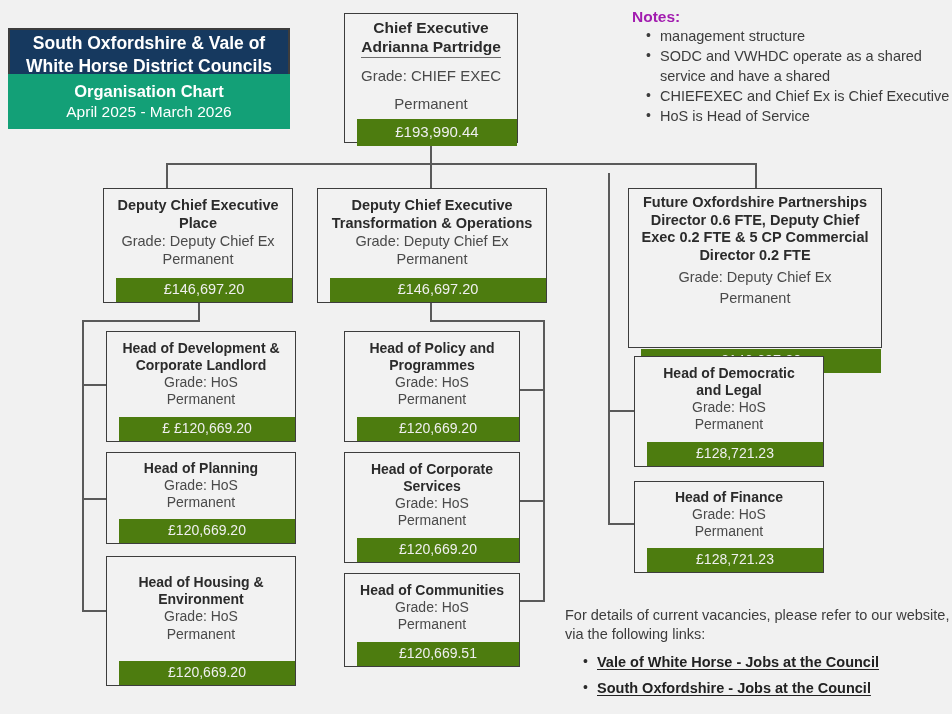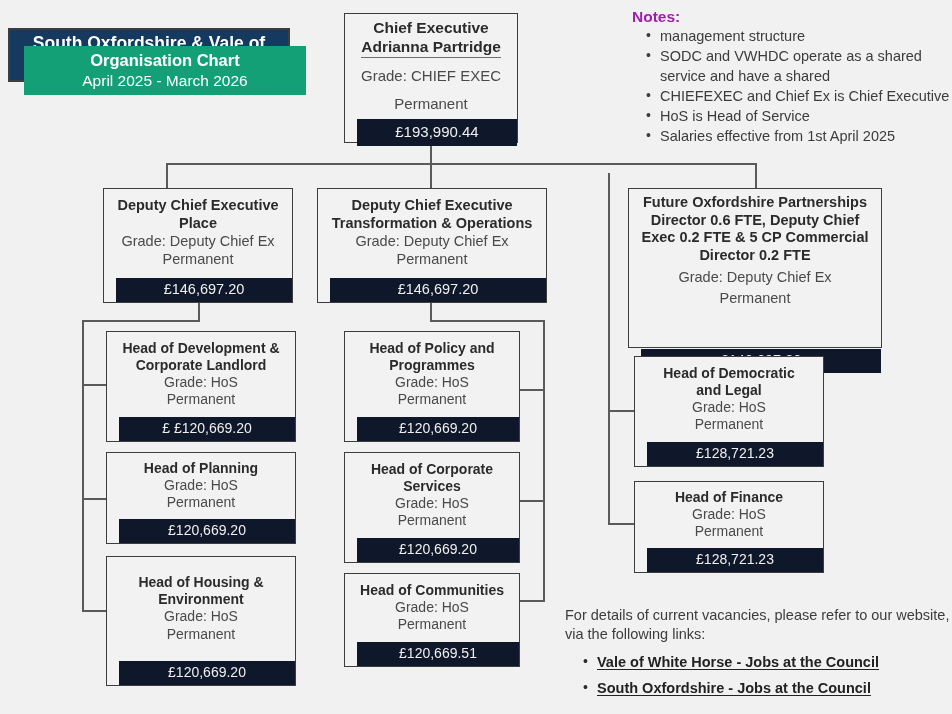--- a/index.html
+++ b/index.html
@@ -64,21 +64,21 @@
   .node .ttl{
     font-weight:bold;
     color:#2b2b2b;
     line-height:1.22;
   }
   .node .meta{
     color:#4a4a4a;
     line-height:1.25;
   }
   .node .pay{
-    background:#0f172a;
+    background:#4d7c0f;
     color:#efefef;
     text-align:center;
     line-height:1.2;
     padding:3px 2px 4px;
     margin-left:12px;
   }
 
   
   .sz-ceo .ttl{font-size:15.5px;}
   .sz-ceo .meta{font-size:15px;margin-top:9px;}
@@ -130,33 +130,32 @@
   }
 </style>
 </head>
 <body>
 
 <div class="canvas">
 
   <div class="title-navy" style="left:8px;top:8px;width:282px;height:54px;margin-top:20px;">
     <span>South Oxfordshire &amp; Vale of White Horse District Councils</span>
   </div>
-  <div class="title-green" style="left:8px;top:46px;width:282px;height:49px;margin-left:16px;">
+  <div class="title-green" style="left:8px;top:74px;width:282px;height:55px;">
     <span class="l1">Organisation Chart</span>
     <span class="l2">April 2025 - March 2026</span>
   </div>
 
   <div class="notes" style="left:626px;top:8px;width:326px;">
     <div class="nt-title">Notes:</div>
     <ul>
       <li>management structure</li>
       <li>SODC and VWHDC operate as a shared service and have a shared</li>
       <li>CHIEFEXEC and Chief Ex is Chief Executive</li>
       <li>HoS is Head of Service</li>
-      <li>Salaries effective from 1st April 2025</li>
     </ul>
   </div>
 
   <div class="ln v" style="left:430px;top:143px;height:21px;"></div>
 
   <div class="ln h" style="left:166px;top:163px;width:590px;"></div>
 
   <div class="ln v" style="left:166px;top:163px;height:26px;"></div>
 
   <div class="ln v" style="left:430px;top:163px;height:26px;"></div>

